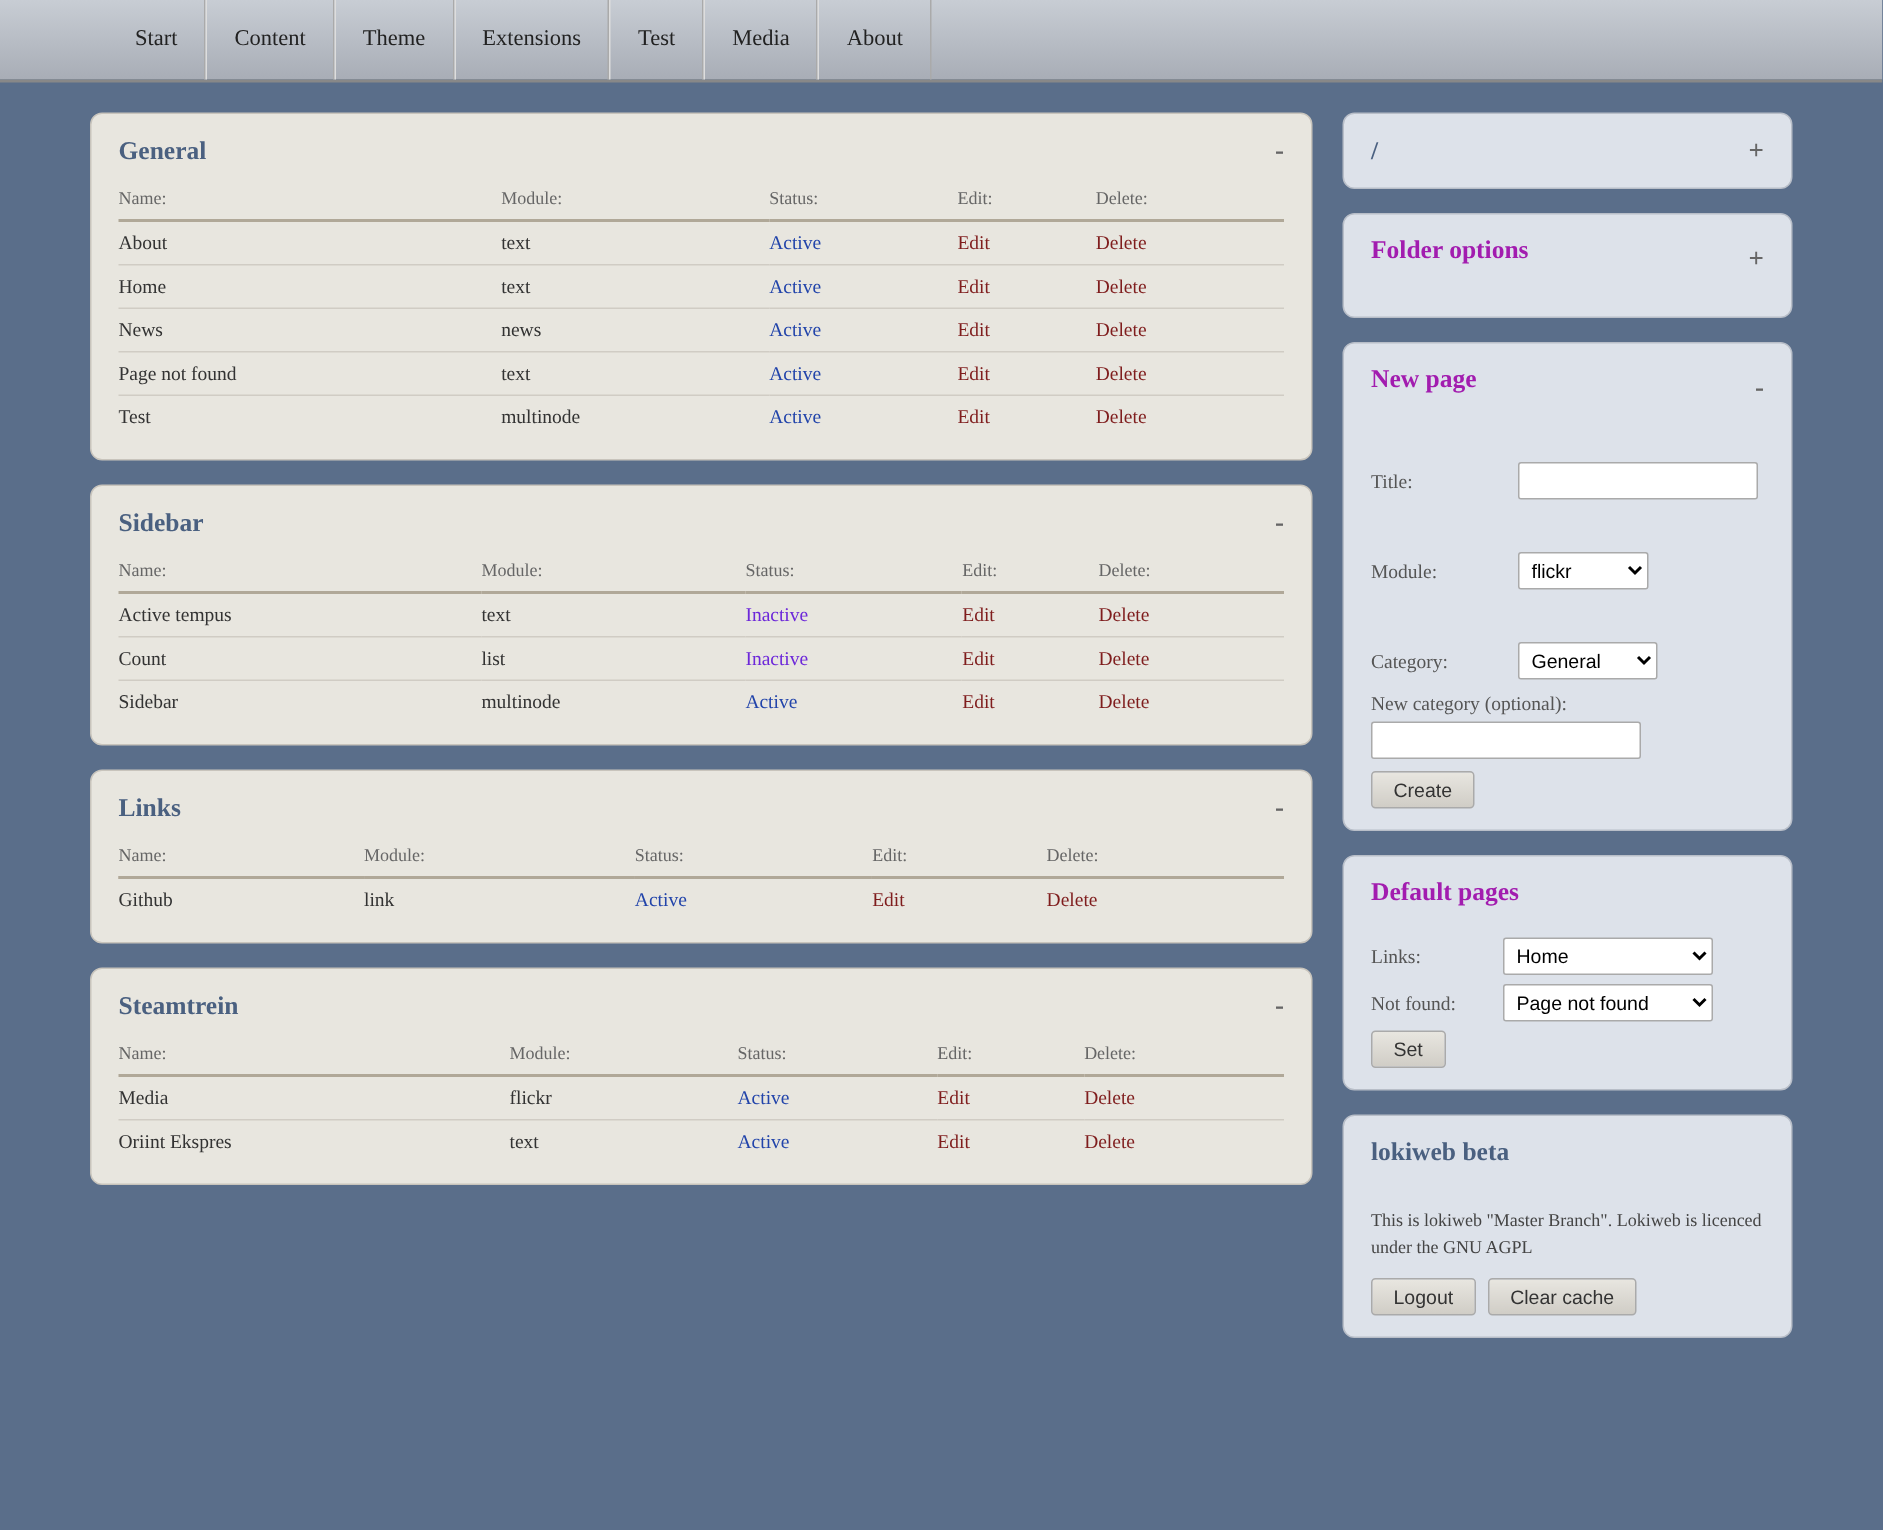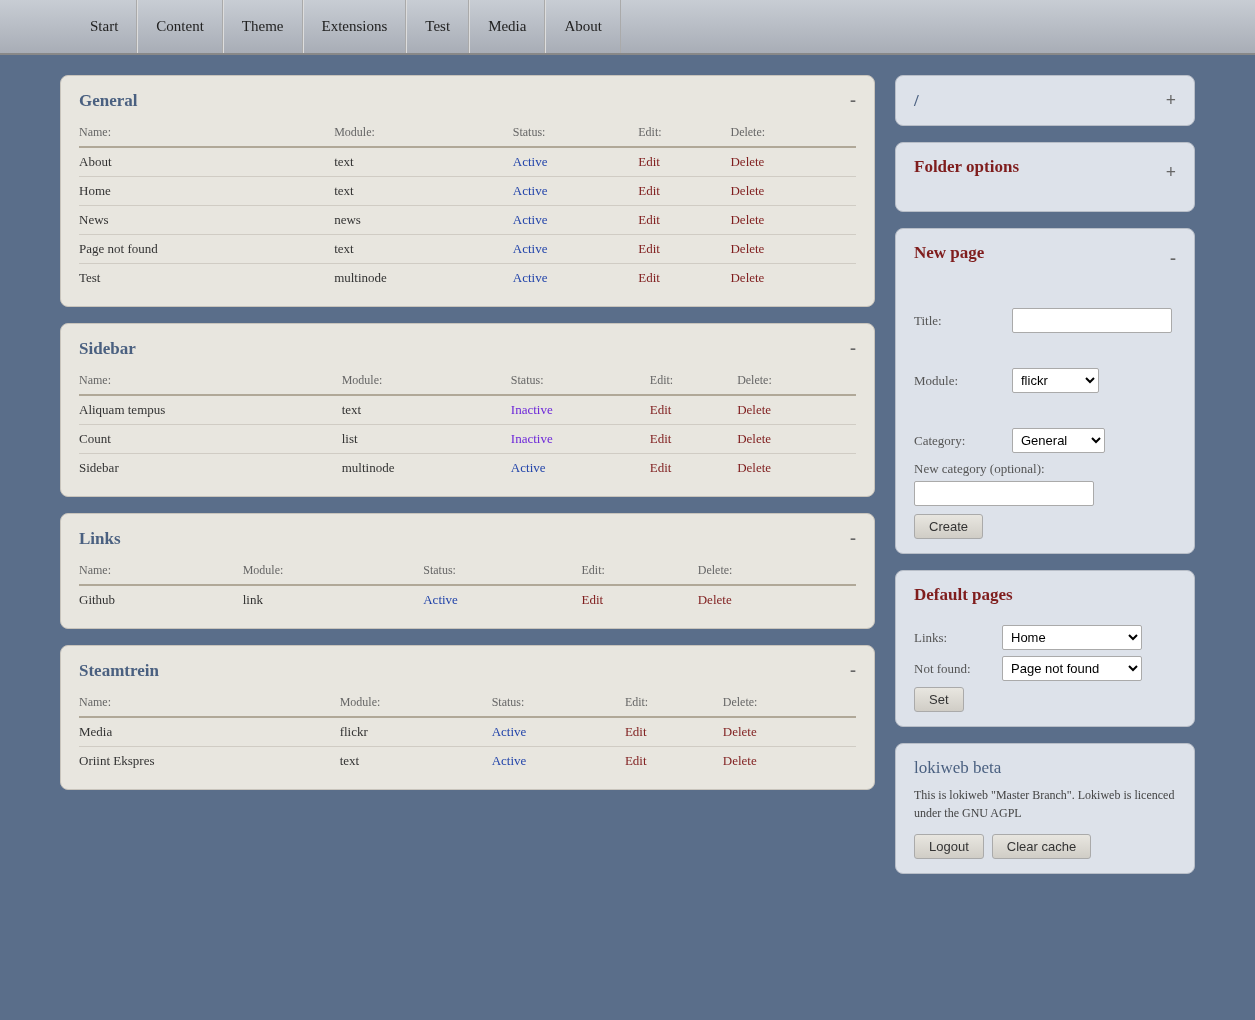--- a/index.html
+++ b/index.html
@@ -105,21 +105,21 @@
     
     .right-panel {
       background: #dde2ea;
       border-radius: 8px;
       padding: 14px 18px;
       border: 1px solid #b8bec8;
     }
     .right-panel-title {
       font-size: 17px;
       font-weight: bold;
-      color: #7f1d1d;
+      color: #a21caf;
       margin-bottom: 10px;
     }
     .right-panel-header {
       display: flex;
       justify-content: space-between;
       align-items: center;
       margin-bottom: 10px;
     }
 
     .path-panel {
@@ -198,23 +198,23 @@
     }
     .default-pages-label {
       width: 80px;
       color: #555;
       font-size: 13px;
     }
 
     
     .lokiweb-title {
       font-size: 17px;
-      font-weight: normal;
+      font-weight: bold;
       color: #4a6080;
-      margin-bottom: 8px;
+      margin-bottom: 26px;
     }
     .lokiweb-desc {
       font-size: 12px;
       color: #444;
       margin-bottom: 12px;
       line-height: 1.5;
     }
     .lokiweb-actions {
       display: flex;
       gap: 8px;
@@ -302,21 +302,21 @@
           <tr>
             <th>Name:</th>
             <th>Module:</th>
             <th>Status:</th>
             <th>Edit:</th>
             <th>Delete:</th>
           </tr>
         </thead>
         <tbody id="sidebar-tbody">
             <tr>
-        <td>Aliquam tempus</td>
+        <td>Active tempus</td>
         <td>text</td>
         <td><span class="status-inactive">Inactive</span></td>
         <td><a class="link-edit">Edit</a></td>
         <td><a class="link-delete">Delete</a></td>
       </tr>
             <tr>
         <td>Count</td>
         <td>list</td>
         <td><span class="status-inactive">Inactive</span></td>
         <td><a class="link-edit">Edit</a></td>

